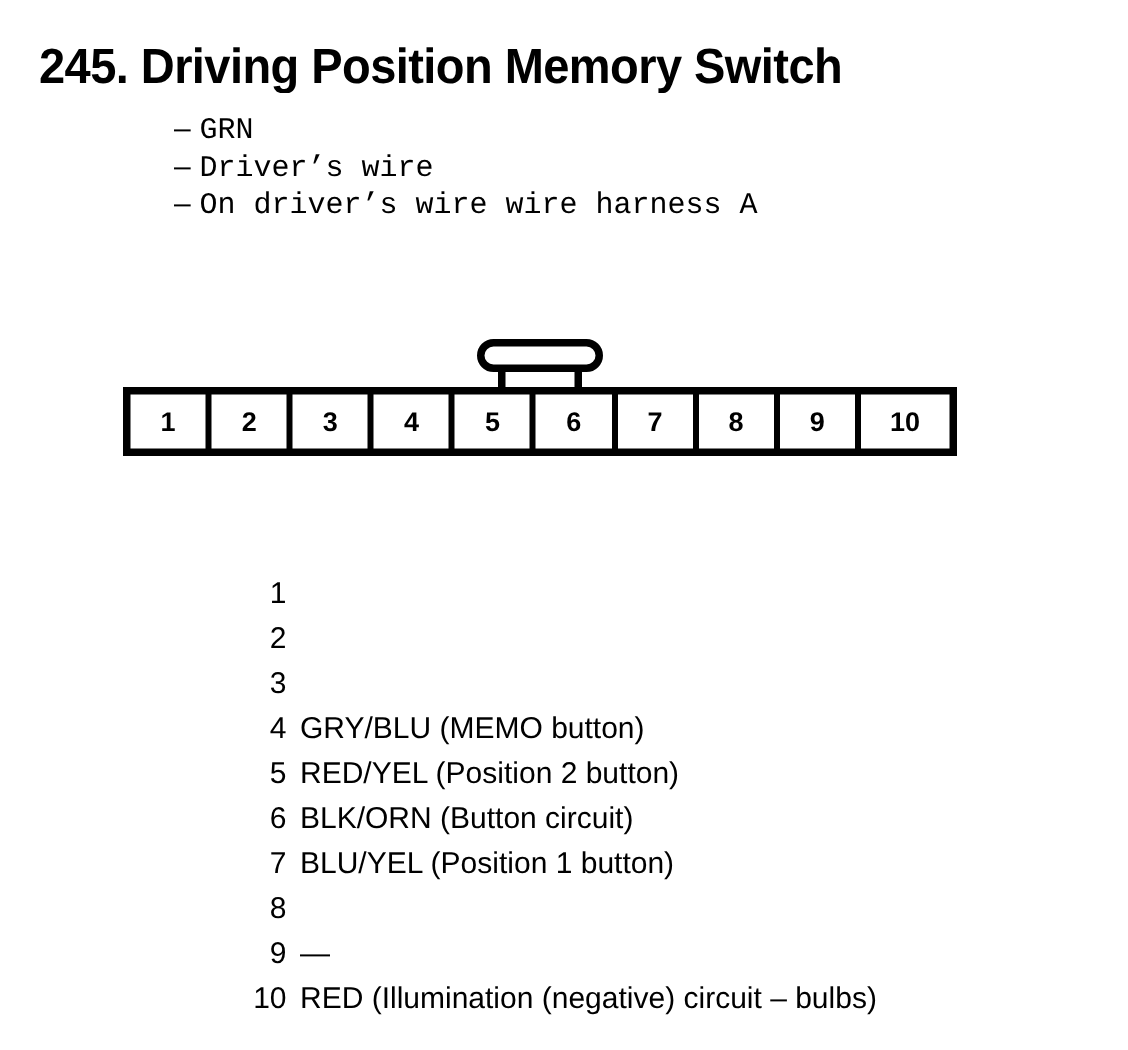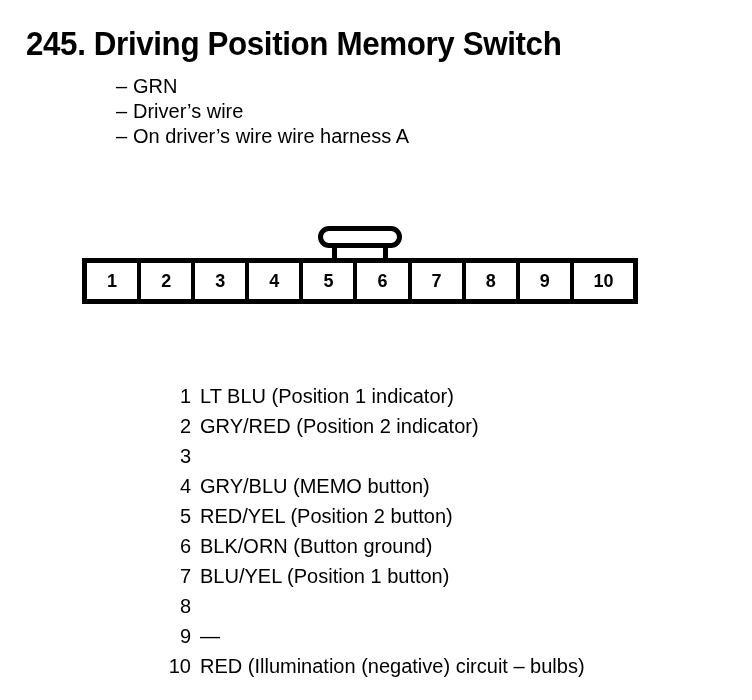--- a/index.html
+++ b/index.html
@@ -49,20 +49,21 @@
     white-space: nowrap;
     height: 25px;
     align-items: baseline;
   }
   .bullet-dash {
     width: 17px;
     flex: none;
   }
   .bullet-text {
     flex: none;
+    font-family: Liberation Mono, monospace;
   }
 
   
   .connector-wrap {
     position: absolute;
     left: 82px;
     top: 226px;
     width: 556px;
     height: 80px;
   }
@@ -178,40 +179,38 @@
       <div class="pin-cell">7</div>
       <div class="pin-cell">8</div>
       <div class="pin-cell">9</div>
       <div class="pin-cell">10</div>
     </div>
   </div>
 
   <div class="legend">
     <div class="legend-row">
       <span class="legend-num">1</span>
-      <span class="legend-desc">LT BLU (Position 1 indicator)</span>
     </div>
     <div class="legend-row">
       <span class="legend-num">2</span>
-      <span class="legend-desc">GRY/RED (Position 2 indicator)</span>
     </div>
     <div class="legend-row">
       <span class="legend-num">3</span>
     </div>
     <div class="legend-row">
       <span class="legend-num">4</span>
       <span class="legend-desc">GRY/BLU (MEMO button)</span>
     </div>
     <div class="legend-row">
       <span class="legend-num">5</span>
       <span class="legend-desc">RED/YEL (Position 2 button)</span>
     </div>
     <div class="legend-row">
       <span class="legend-num">6</span>
-      <span class="legend-desc">BLK/ORN (Button ground)</span>
+      <span class="legend-desc">BLK/ORN (Button circuit)</span>
     </div>
     <div class="legend-row">
       <span class="legend-num">7</span>
       <span class="legend-desc">BLU/YEL (Position 1 button)</span>
     </div>
     <div class="legend-row">
       <span class="legend-num">8</span>
     </div>
     <div class="legend-row">
       <span class="legend-num">9</span>

